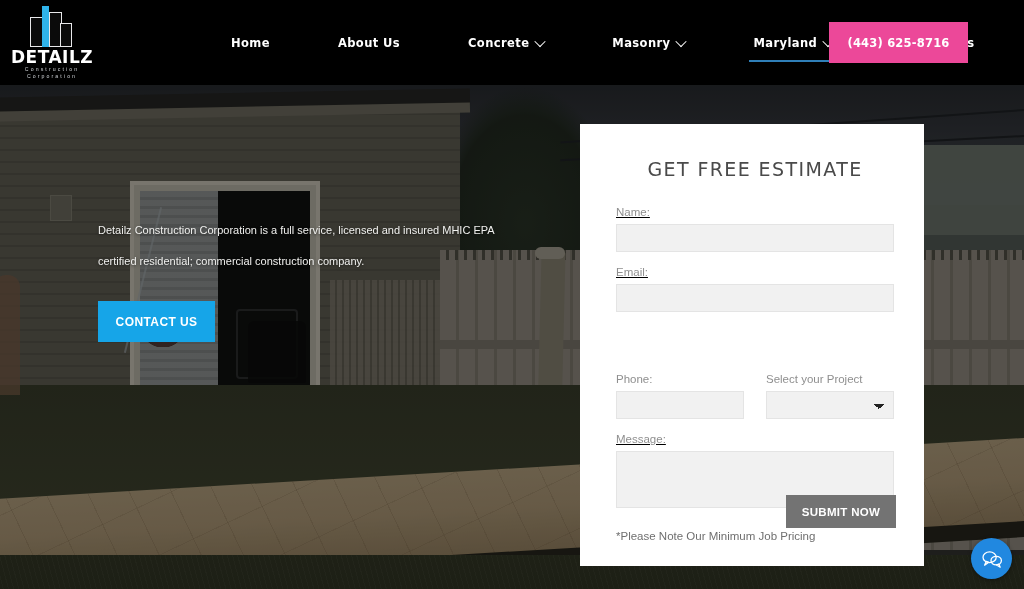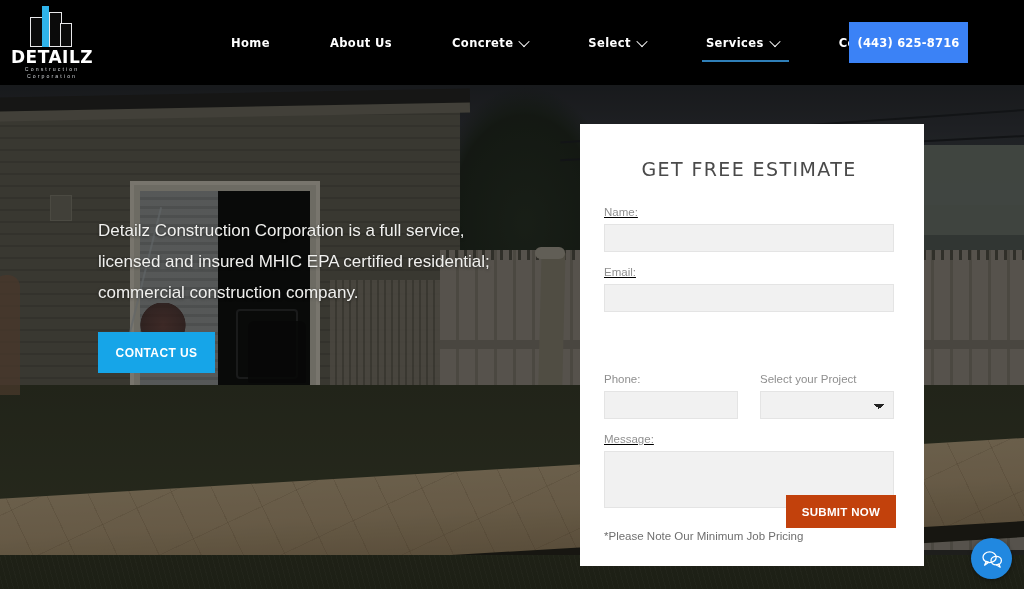--- a/index.html
+++ b/index.html
@@ -34,43 +34,43 @@
     font-weight: 700; font-size: 17px; letter-spacing: .5px;
     color: #ffffff; line-height: 18px; margin-top: 1px;
   }
   .logo-sub {
     font-size: 5.2px; letter-spacing: 2.1px; color: #cfd2d6;
     line-height: 7px; text-align: center; text-transform: none;
   }
 
   .nav {
     position: absolute; left: 205px; top: 0; height: 85px;
-    display: flex; align-items: center; gap: 8px;
+    display: flex; align-items: center; gap: 16px;
   }
   .nav-item {
     position: relative;
     display: flex; align-items: center; gap: 7px;
     color: #ffffff;
     font-family: "DejaVu Sans", sans-serif;
     font-weight: 700; font-size: 11.5px; letter-spacing: .4px;
     padding: 6px 26px; cursor: pointer; white-space: nowrap;
   }
   .nav-item .chev {
     display: inline-block; width: 8px; height: 8px;
     border-right: 1.6px solid #ffffff; border-bottom: 1.6px solid #ffffff;
     transform: rotate(45deg) translate(-1px,-1px);
   }
   .nav-item.active::after {
     content: ""; position: absolute; left: 22px; right: 16px; bottom: -6px;
     height: 1.6px; background: #2f7fb8;
   }
   .phone-btn {
     position: absolute; right: 56px; top: 22px;
-    width: 119px; height: 41px;
-    background: #3b82f6; color: #ffffff;
+    width: 139px; height: 41px;
+    background: #ec4899; color: #ffffff;
     display: flex; align-items: center; justify-content: center;
     font-family: "DejaVu Sans", sans-serif;
     font-weight: 700; font-size: 11.5px; letter-spacing: .2px;
     cursor: pointer; border: none;
   }
 
   
   .hero {
     position: absolute; top: 85px; left: 0;
     width: 1024px; height: 504px;
@@ -237,42 +237,42 @@
   }
   .headline {
     font-family: "DejaVu Sans", sans-serif;
     font-weight: 700;
     font-size: 35px; line-height: 54px;
     color: #ffffff; letter-spacing: -0.2px;
     text-shadow: 0 1px 3px rgba(0,0,0,.45);
   }
   .sub-copy {
     margin-top: 22px;
-    font-size: 17px; line-height: 31px; color: #f0f0ee;
+    font-size: 11px; line-height: 31px; color: #f0f0ee;
     font-family: "Liberation Sans", sans-serif;
     max-width: 420px;
     text-shadow: 0 1px 3px rgba(0,0,0,.5);
   }
   .cta-btn {
     margin-top: 24px;
     width: 117px; height: 41px;
     background: #16a5e8; color: #fff; border: none;
     display: flex; align-items: center; justify-content: center;
     font-family: "Liberation Sans", sans-serif;
     font-weight: 700; font-size: 12px; letter-spacing: .4px;
     cursor: pointer;
   }
 
   
   .form-panel {
     position: absolute; left: 580px; top: 124px;
     width: 344px; height: 442px;
     background: #ffffff;
     z-index: 20;
-    padding: 26px 30px 0 24px;
+    padding: 26px 30px 0 36px;
   }
   .form-title {
     text-align: center;
     font-family: "DejaVu Sans", sans-serif;
     font-weight: 400;
     font-size: 19px; letter-spacing: 1.4px;
     color: #4a4a4a; margin-top: 8px; margin-bottom: 26px;
   }
   .f-label {
     display: block;
@@ -313,21 +313,21 @@
     padding: 5px 6px; color: #333;
   }
   .f-note {
     margin-top: 18px;
     font-size: 11.5px; color: #6f6f6f;
     font-family: "Liberation Sans", sans-serif;
   }
   .submit-btn {
     position: absolute; right: 28px; bottom: 38px;
     width: 110px; height: 33px;
-    background: #c2410c; color: #fff; border: none;
+    background: #737373; color: #fff; border: none;
     font-family: "Liberation Sans", sans-serif;
     font-weight: 700; font-size: 11.5px; letter-spacing: .3px;
     cursor: pointer;
   }
 
   
   .chat-fab {
     position: absolute; right: 12px; bottom: 10px;
     width: 41px; height: 41px; border-radius: 50%;
     background: #2188e0;
@@ -360,25 +360,25 @@
         <span>Home</span>
       </div>
       <div class="nav-item">
         <span>About Us</span>
       </div>
       <div class="nav-item">
         <span>Concrete</span>
         <span class="chev"></span>
       </div>
       <div class="nav-item">
-        <span>Select</span>
+        <span>Masonry</span>
         <span class="chev"></span>
       </div>
       <div class="nav-item active">
-        <span>Services</span>
+        <span>Maryland</span>
         <span class="chev"></span>
       </div>
       <div class="nav-item">
         <span>Contact Us</span>
       </div>
     </nav>
 
     <button class="phone-btn">(443) 625-8716</button>
   </div>
 

